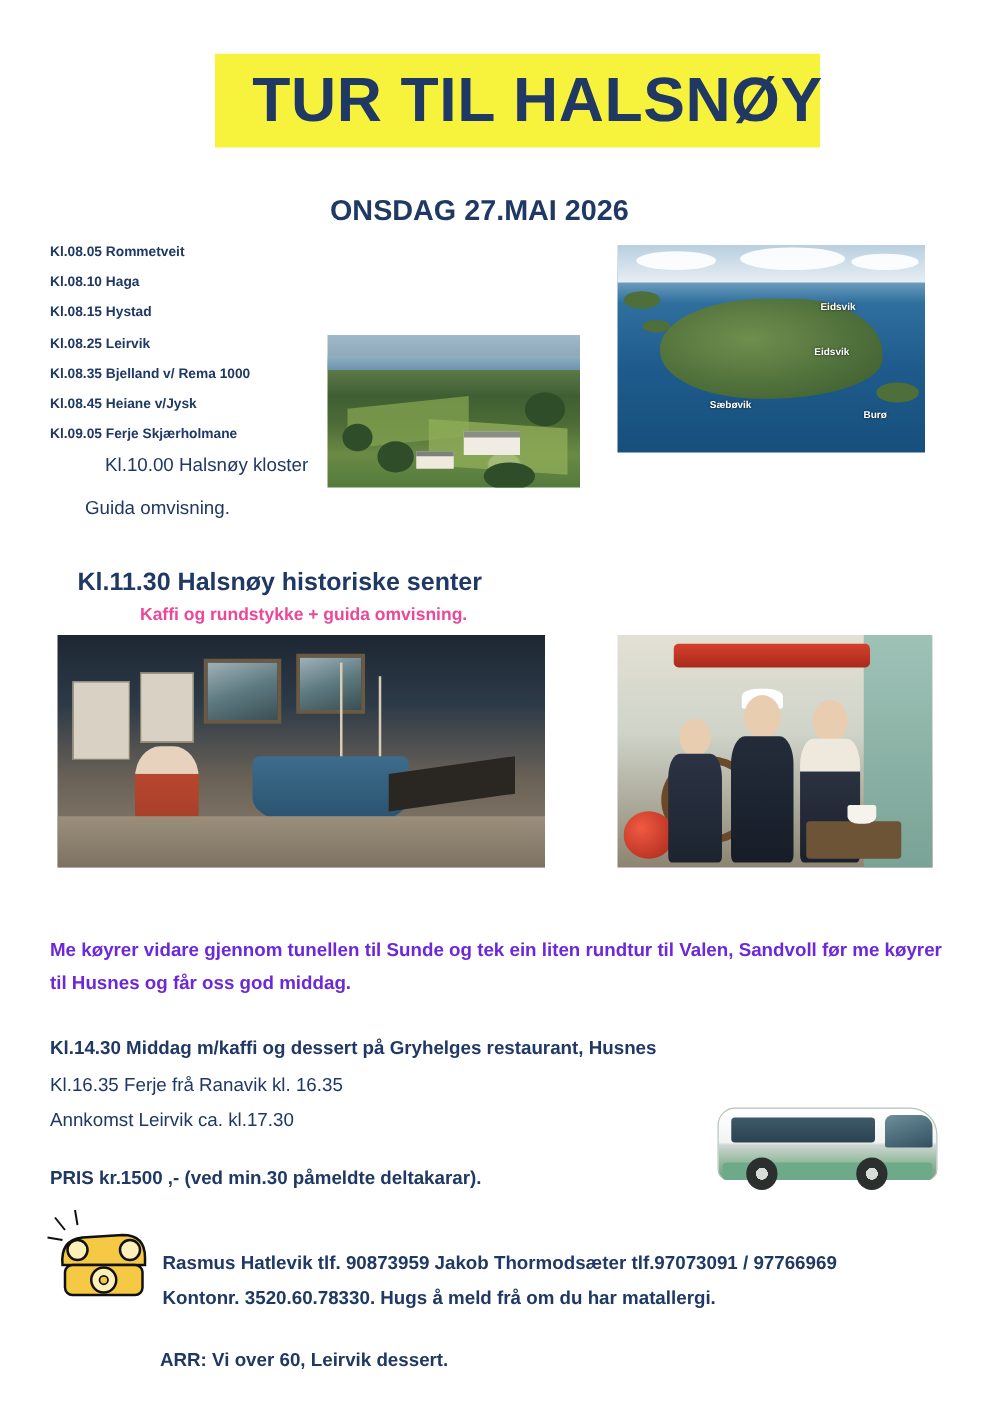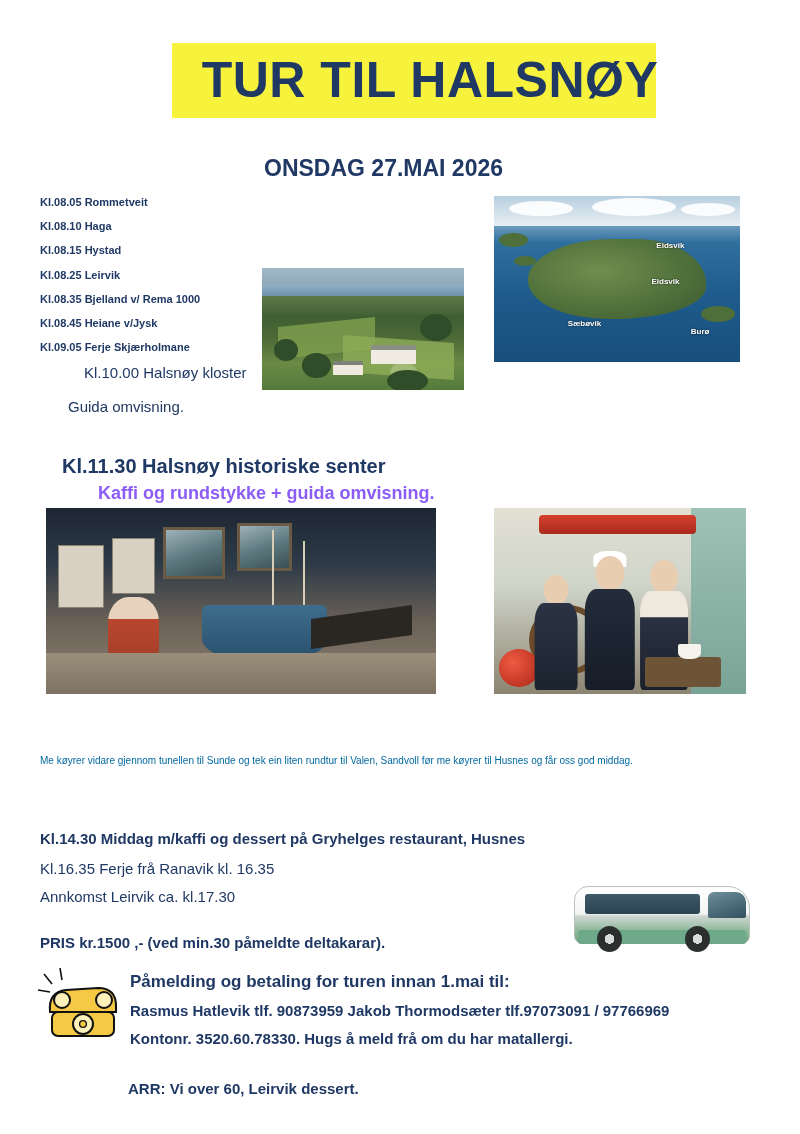--- a/index.html
+++ b/index.html
@@ -82,37 +82,37 @@
   .senter {
     position: absolute;
     left: 62px;
     top: 455px;
     font-size: 20px;
     font-weight: bold;
     color: #1f3864;
   }
   .senter-sub {
     position: absolute;
-    left: 98px;
+    left: 112px;
     top: 483px;
-    font-size: 18px;
-    font-weight: bold;
-    color: #8b5cf6;
+    font-size: 14px;
+    font-weight: bold;
+    color: #ec4899;
   }
 
   
   .para {
     position: absolute;
     left: 40px;
     top: 748px;
     width: 730px;
-    font-size: 10px;
-    font-weight: normal;
+    font-size: 15px;
+    font-weight: bold;
     line-height: 26px;
-    color: #0369a1;
+    color: #6d28d9;
   }
   .dinner {
     position: absolute;
     left: 40px;
     top: 830px;
     font-size: 15px;
     font-weight: bold;
     color: #1f3864;
   }
   .ferry {
@@ -462,18 +462,17 @@
       <line x1="24" y1="0" x2="26" y2="12"></line>
     </g>
     <path d="M14 44 Q12 24 30 22 L62 20 Q80 20 80 38 L80 44 Z" fill="#f6c945" stroke="#111" stroke-width="2"></path>
     <rect x="16" y="44" width="62" height="24" rx="6" fill="#f6c945" stroke="#111" stroke-width="2"></rect>
     <circle cx="47" cy="56" r="10" fill="#fdf0b8" stroke="#111" stroke-width="2"></circle>
     <circle cx="47" cy="56" r="3.4" fill="#f6c945" stroke="#111" stroke-width="1.4"></circle>
     <circle cx="26" cy="32" r="8" fill="#fdf0b8" stroke="#111" stroke-width="2"></circle>
     <circle cx="68" cy="32" r="8" fill="#fdf0b8" stroke="#111" stroke-width="2"></circle>
   </svg>
 
-  <div class="signup-title">Påmelding og betaling for turen innan 1.mai til:</div>
   <div class="contacts">Rasmus Hatlevik tlf. 90873959    Jakob Thormodsæter tlf.97073091 / 97766969</div>
   <div class="account">Kontonr. 3520.60.78330.   Hugs å meld frå om du har matallergi.</div>
   <div class="arranger">ARR:   Vi over 60,  Leirvik dessert.</div>
 
 </div>
 
 </body></html>

